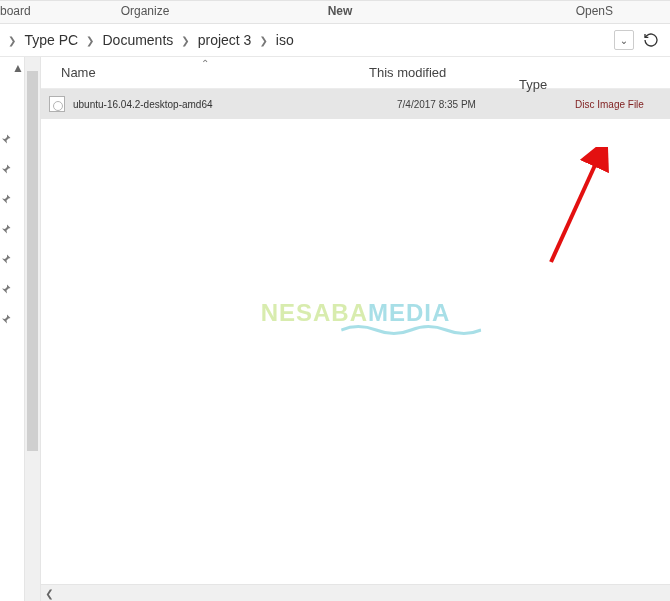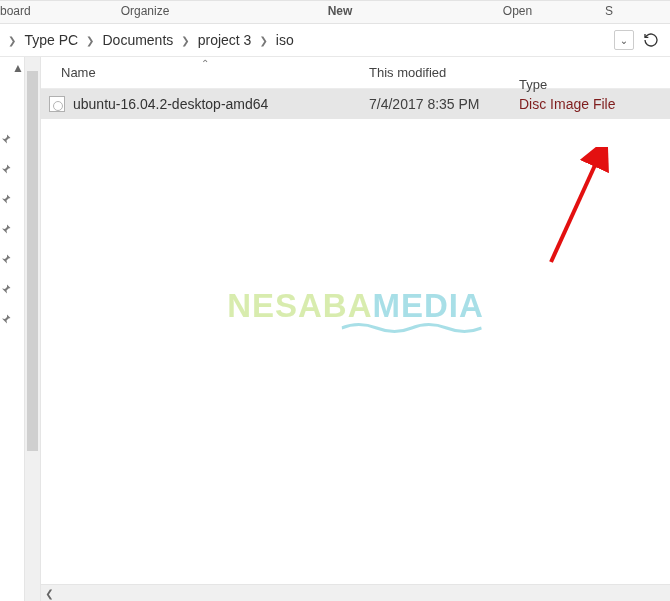--- a/index.html
+++ b/index.html
@@ -12,21 +12,21 @@
     background: #f8f8f8;
     border-bottom: 1px solid #e3e3e3;
     border-top: 1px solid #e3e3e3;
     font-size: 12px;
     color: #555;
   }
   .ribbon-tab { flex:0 0 auto; text-align:center; padding: 3px 0 0 0; cursor: default; }
   .rt0 { width: 40px; text-align:left; padding-left:0;}
   .rt1 { width: 210px; }
   .rt2 { width: 180px; font-weight: bold; }
-  .rt3 { width: 175px; }
+  .rt3 { width: 175px; text-align: right; }
   .rt4 { width: 65px; text-align:left;}
 
   
   .addrbar {
     display: flex;
     align-items: center;
     height: 33px;
     background: #fff;
     border-bottom: 1px solid #e8e8e8;
     font-size: 14px;
@@ -114,43 +114,44 @@
   .col-type { flex:1;margin-top:24px; }
   .sort-ind {
     position:absolute; top:1px; left: 160px;
     color:#777; font-size:10px;
   }
 
   .row {
     display:flex;
     height: 30px;
     align-items:center;
-    font-size: 14px;
+    font-size: 10px;
     background: #e6e6e6;
     color: #333;
+    gap: 28px;
   }
   .row .cell { padding: 0 8px; }
   .cell-name { width:320px; display:flex; align-items:center; padding-left:20px;}
   .cell-date { width:150px; color:#404040; }
   .cell-type { flex:1; color:#7f1d1d; }
   .file-ico {
     width:16px; height:16px; margin-right:8px;
     border:1px solid #b0b0b0; background:#fff; position:relative;
   }
   .file-ico::after{
     content:""; position:absolute; left:3px; top:4px; width:8px; height:8px;
     border:1px solid #b5b5b5; border-radius:50%;
   }
 
   
   .watermark {
     position:absolute;
-    left: 50%; top: 230px;
+    left: 50%; top: 242px;
     transform: translateX(-50%);
-    font-size: 33px;
+    font-size: 24px;
     font-weight: 700;
     letter-spacing: 1px;
     white-space: nowrap;
     pointer-events:none;
     opacity: 0.6;
   }
   .wm1 { color:#bfe07a; }
   .wm2 { color:#6fcad8; position:relative;}
   .wm-wave{
     position:absolute; left:50%; bottom:-10px; transform:translateX(-10%);

